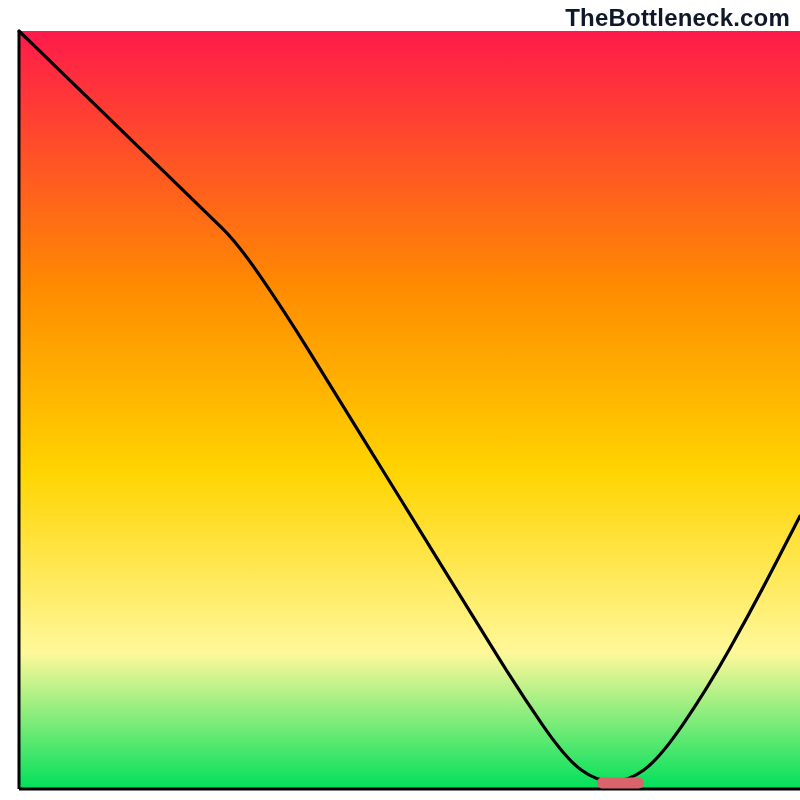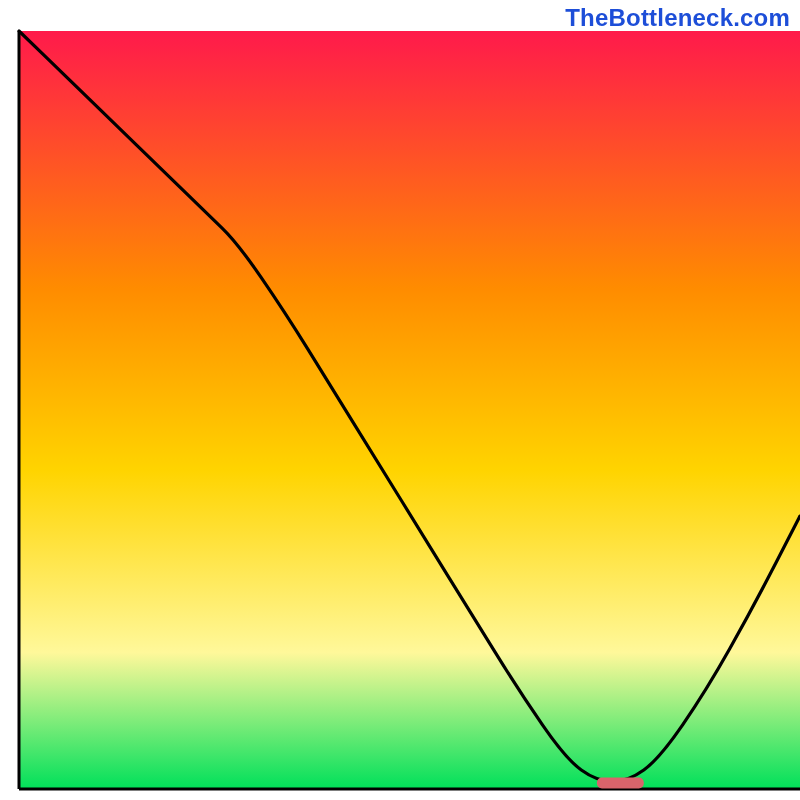--- a/index.html
+++ b/index.html
@@ -15,21 +15,21 @@
     position: relative;
     width: 800px;
     height: 800px;
   }
   .watermark {
     position: absolute;
     top: 4px;
     right: 10px;
     font-size: 24px;
     font-weight: 600;
-    color: #1d4ed8;
+    color: #0f172a;
     letter-spacing: 0.2px;
   }
   svg {
     position: absolute;
     top: 0;
     left: 0;
   }
 </style>
 </head>
 <body>

